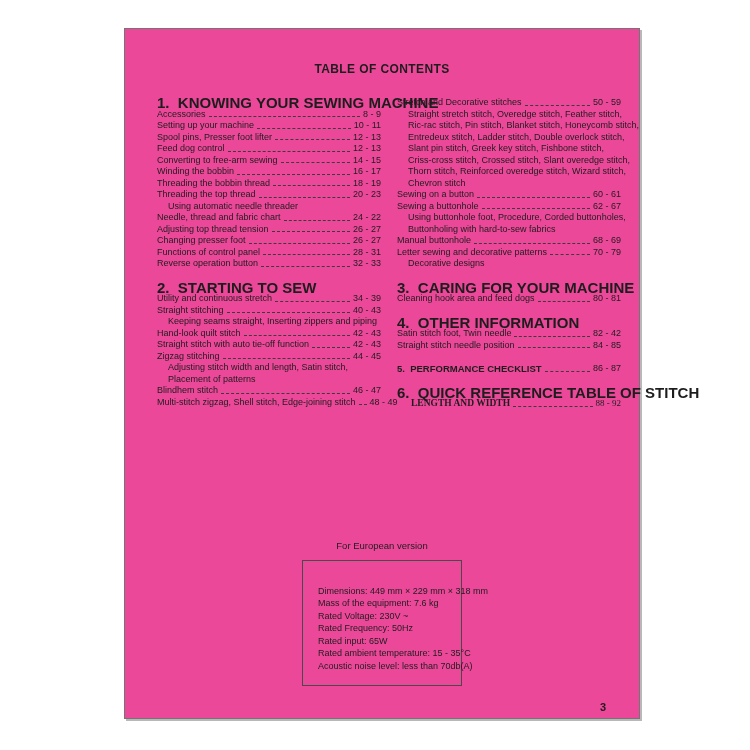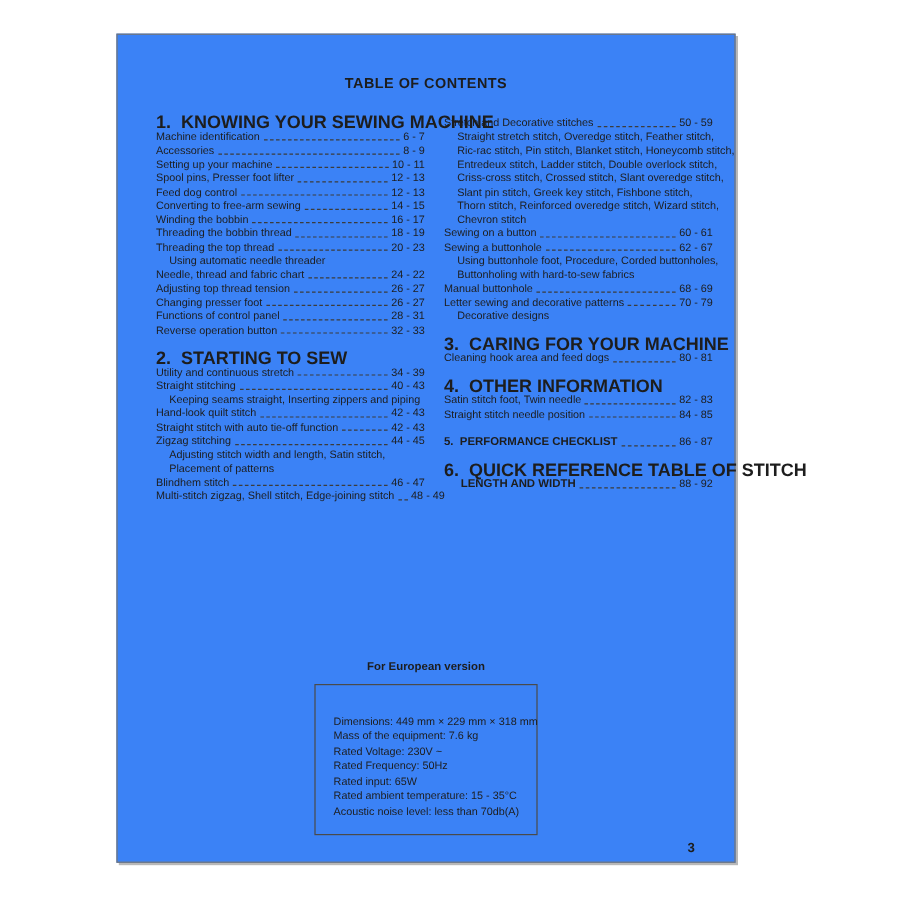--- a/index.html
+++ b/index.html
@@ -3,23 +3,23 @@
 <meta charset="utf-8">
 <style>
   html,body { margin:0; padding:0; background:#ffffff; }
   body {
     width:750px; height:750px; position:relative;
     font-family:"Liberation Sans", sans-serif;
     color:#1d1d1d;
     -webkit-font-smoothing:antialiased;
   }
   .sheet {
-    position:absolute; left:97px; top:28px;
+    position:absolute; left:124px; top:28px;
     width:516px; height:691px;
-    background:#3b82f6;
+    background:#ec4899;
     border:1px solid #757575;
     box-shadow:2px 2px 0 #b8b8b8;
     box-sizing:border-box;
   }
   .doc-title {
     text-align:center;
     font-weight:bold;
     font-size:12px;
     letter-spacing:0.4px;
     margin-top:33px;
@@ -31,38 +31,38 @@
     padding:0 18px 0 32px;
   }
   .col { flex:1; font-size:9px; line-height:11.5px; min-width:0; }
   .toc-section { font-weight:bold; font-size:15px; white-space:nowrap; }
   .toc-sub { padding-left:11px; white-space:nowrap; }
   .toc-gap { height:12px; }
   .toc-row { display:flex; }
   .toc-row .lbl { white-space:nowrap; }
   .toc-row .lbl.b { font-weight:normal;text-align:right; }
   .toc-row.sec .lbl { font-weight:bold; font-size:9.5px; }
-  .toc-row.ind { padding-left:14px; }
+  .toc-row.ind { padding-left:14px;font-family:Liberation Serif, serif; }
   .leader {
     flex:1;
     border-bottom:1px dashed #3c3c3c;
     margin:0 3px 3px 3px;
     align-self:flex-end;
     min-width:8px;
   }
   .pg { white-space:nowrap; }
   .euro { margin-top:130px; }
   .euro-heading {
     text-align:center;
-    font-weight:bold;
+    font-weight:normal;
     font-size:9.5px;
     margin-bottom:9px;
   }
   .euro-box {
-    width:186px; height:126px;
+    width:160px; height:126px;
     margin:0 auto;
     border:1px solid #4a4a4a;
     box-sizing:border-box;
     padding:24px 0 0 15px;
   }
   .euro-box .spec-line {
     font-size:9px;
     line-height:12.5px;
     white-space:nowrap;
   }
@@ -76,25 +76,20 @@
 </head>
 <body>
 
 <div class="sheet">
   <div class="doc-title">TABLE OF CONTENTS</div>
 
   <div class="columns">
     <div class="col" id="col-left">
         <div class="toc-section">1.&nbsp; KNOWING YOUR SEWING MACHINE</div>
         <div class="toc-row">
-          <span class="lbl">Machine identification</span>
-          <span class="leader"></span>
-          <span class="pg">6 - 7</span>
-        </div>
-        <div class="toc-row">
           <span class="lbl">Accessories</span>
           <span class="leader"></span>
           <span class="pg">8 - 9</span>
         </div>
         <div class="toc-row">
           <span class="lbl">Setting up your machine</span>
           <span class="leader"></span>
           <span class="pg">10 - 11</span>
         </div>
         <div class="toc-row">
@@ -196,22 +191,22 @@
       </div>
     <div class="col" id="col-right">
         <div class="toc-row">
           <span class="lbl">Stretch and Decorative stitches</span>
           <span class="leader"></span>
           <span class="pg">50 - 59</span>
         </div>
         <div class="toc-sub">Straight stretch stitch, Overedge stitch, Feather stitch,</div>
         <div class="toc-sub">Ric-rac stitch, Pin stitch, Blanket stitch, Honeycomb stitch,</div>
         <div class="toc-sub">Entredeux stitch, Ladder stitch, Double overlock stitch,</div>
+        <div class="toc-sub">Slant pin stitch, Greek key stitch, Fishbone stitch,</div>
         <div class="toc-sub">Criss-cross stitch, Crossed stitch, Slant overedge stitch,</div>
-        <div class="toc-sub">Slant pin stitch, Greek key stitch, Fishbone stitch,</div>
         <div class="toc-sub">Thorn stitch, Reinforced overedge stitch, Wizard stitch,</div>
         <div class="toc-sub">Chevron stitch</div>
         <div class="toc-row">
           <span class="lbl">Sewing on a button</span>
           <span class="leader"></span>
           <span class="pg">60 - 61</span>
         </div>
         <div class="toc-row">
           <span class="lbl">Sewing a buttonhole</span>
           <span class="leader"></span>
@@ -235,21 +230,21 @@
         <div class="toc-row">
           <span class="lbl">Cleaning hook area and feed dogs</span>
           <span class="leader"></span>
           <span class="pg">80 - 81</span>
         </div>
         <div class="toc-gap"></div>
         <div class="toc-section">4.&nbsp; OTHER INFORMATION</div>
         <div class="toc-row">
           <span class="lbl">Satin stitch foot, Twin needle</span>
           <span class="leader"></span>
-          <span class="pg">82 - 83</span>
+          <span class="pg">82 - 42</span>
         </div>
         <div class="toc-row">
           <span class="lbl">Straight stitch needle position</span>
           <span class="leader"></span>
           <span class="pg">84 - 85</span>
         </div>
         <div class="toc-gap"></div>
         <div class="toc-row sec">
           <span class="lbl">5.&nbsp; PERFORMANCE CHECKLIST</span>
           <span class="leader"></span>

